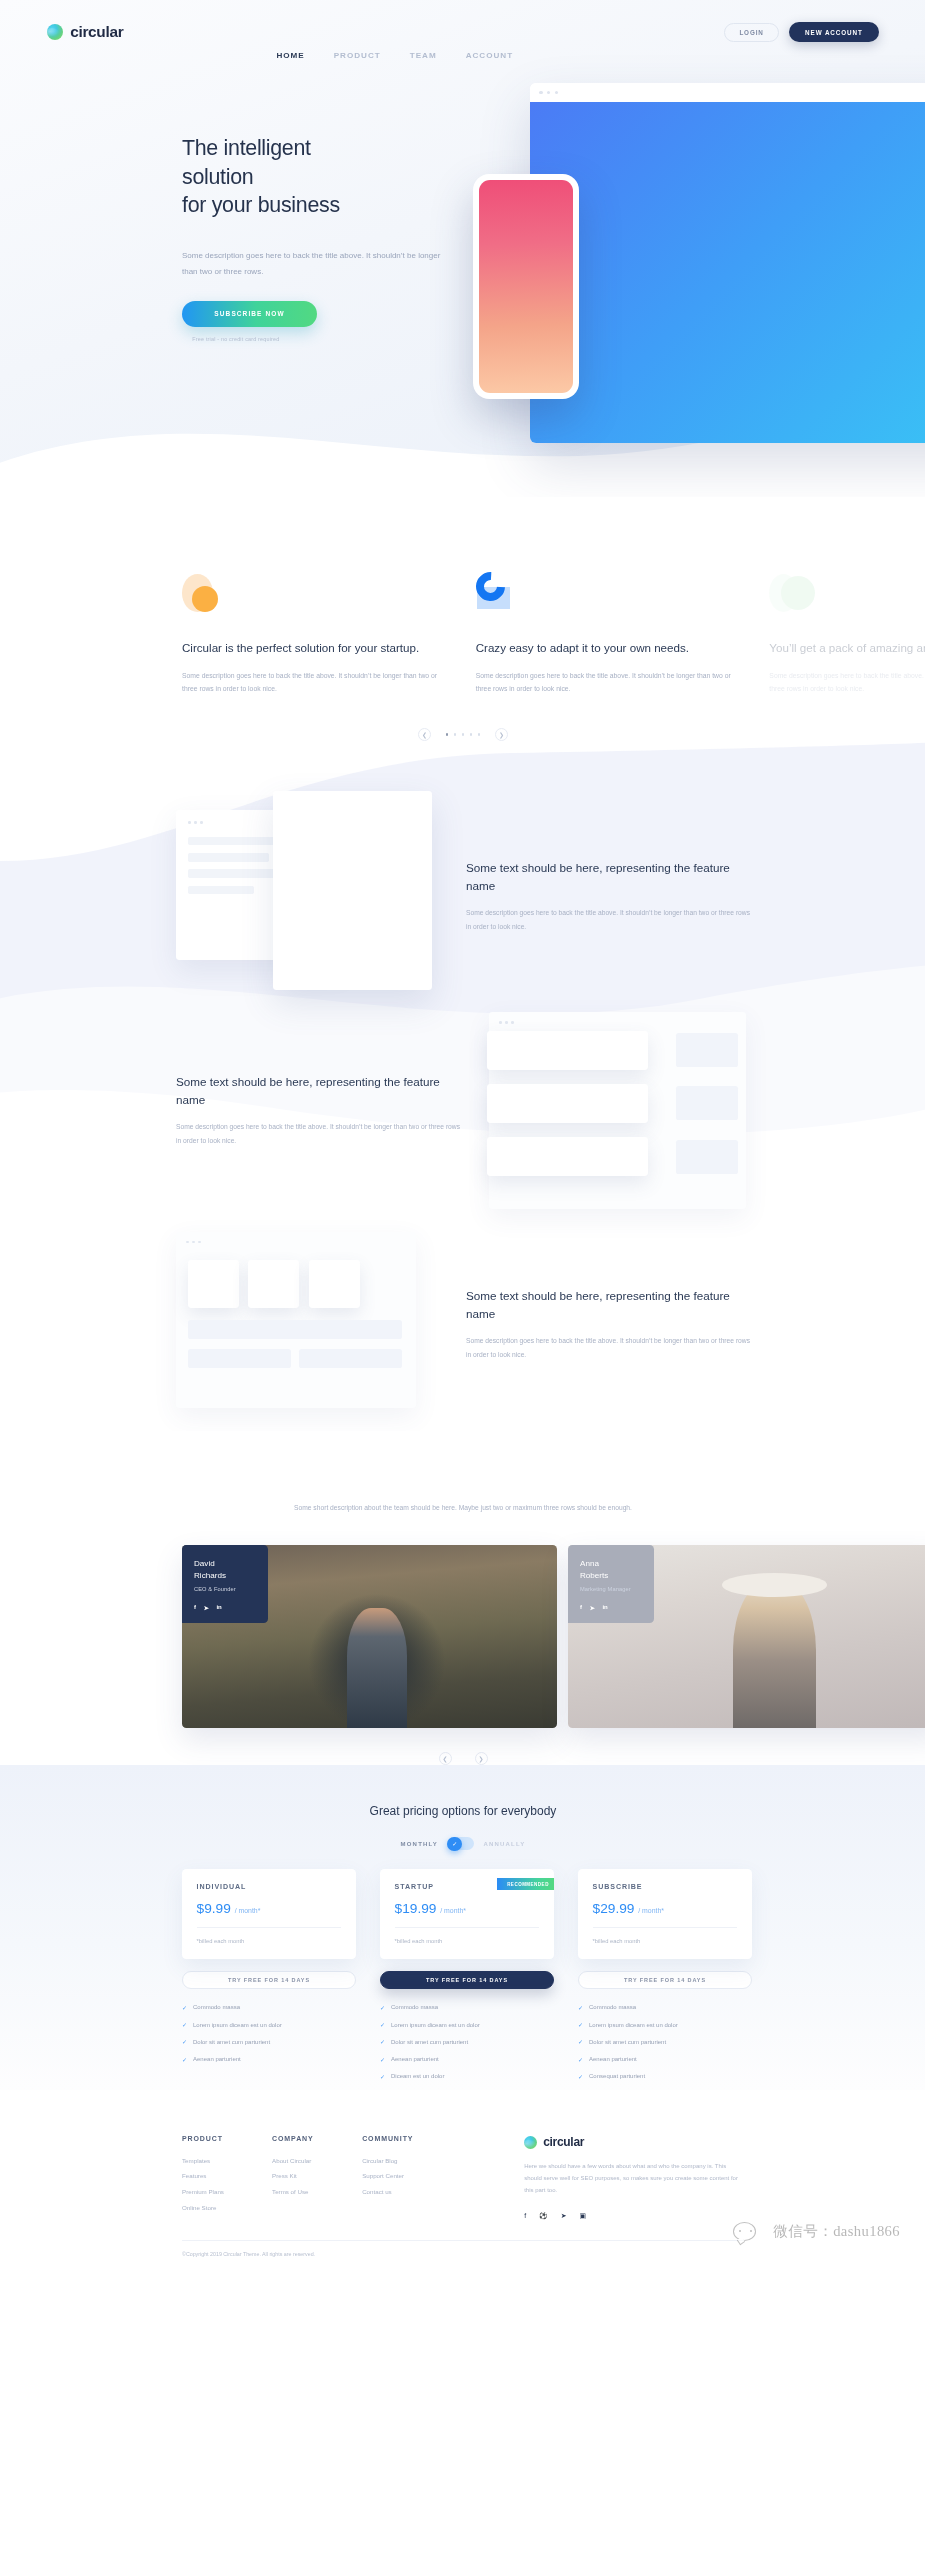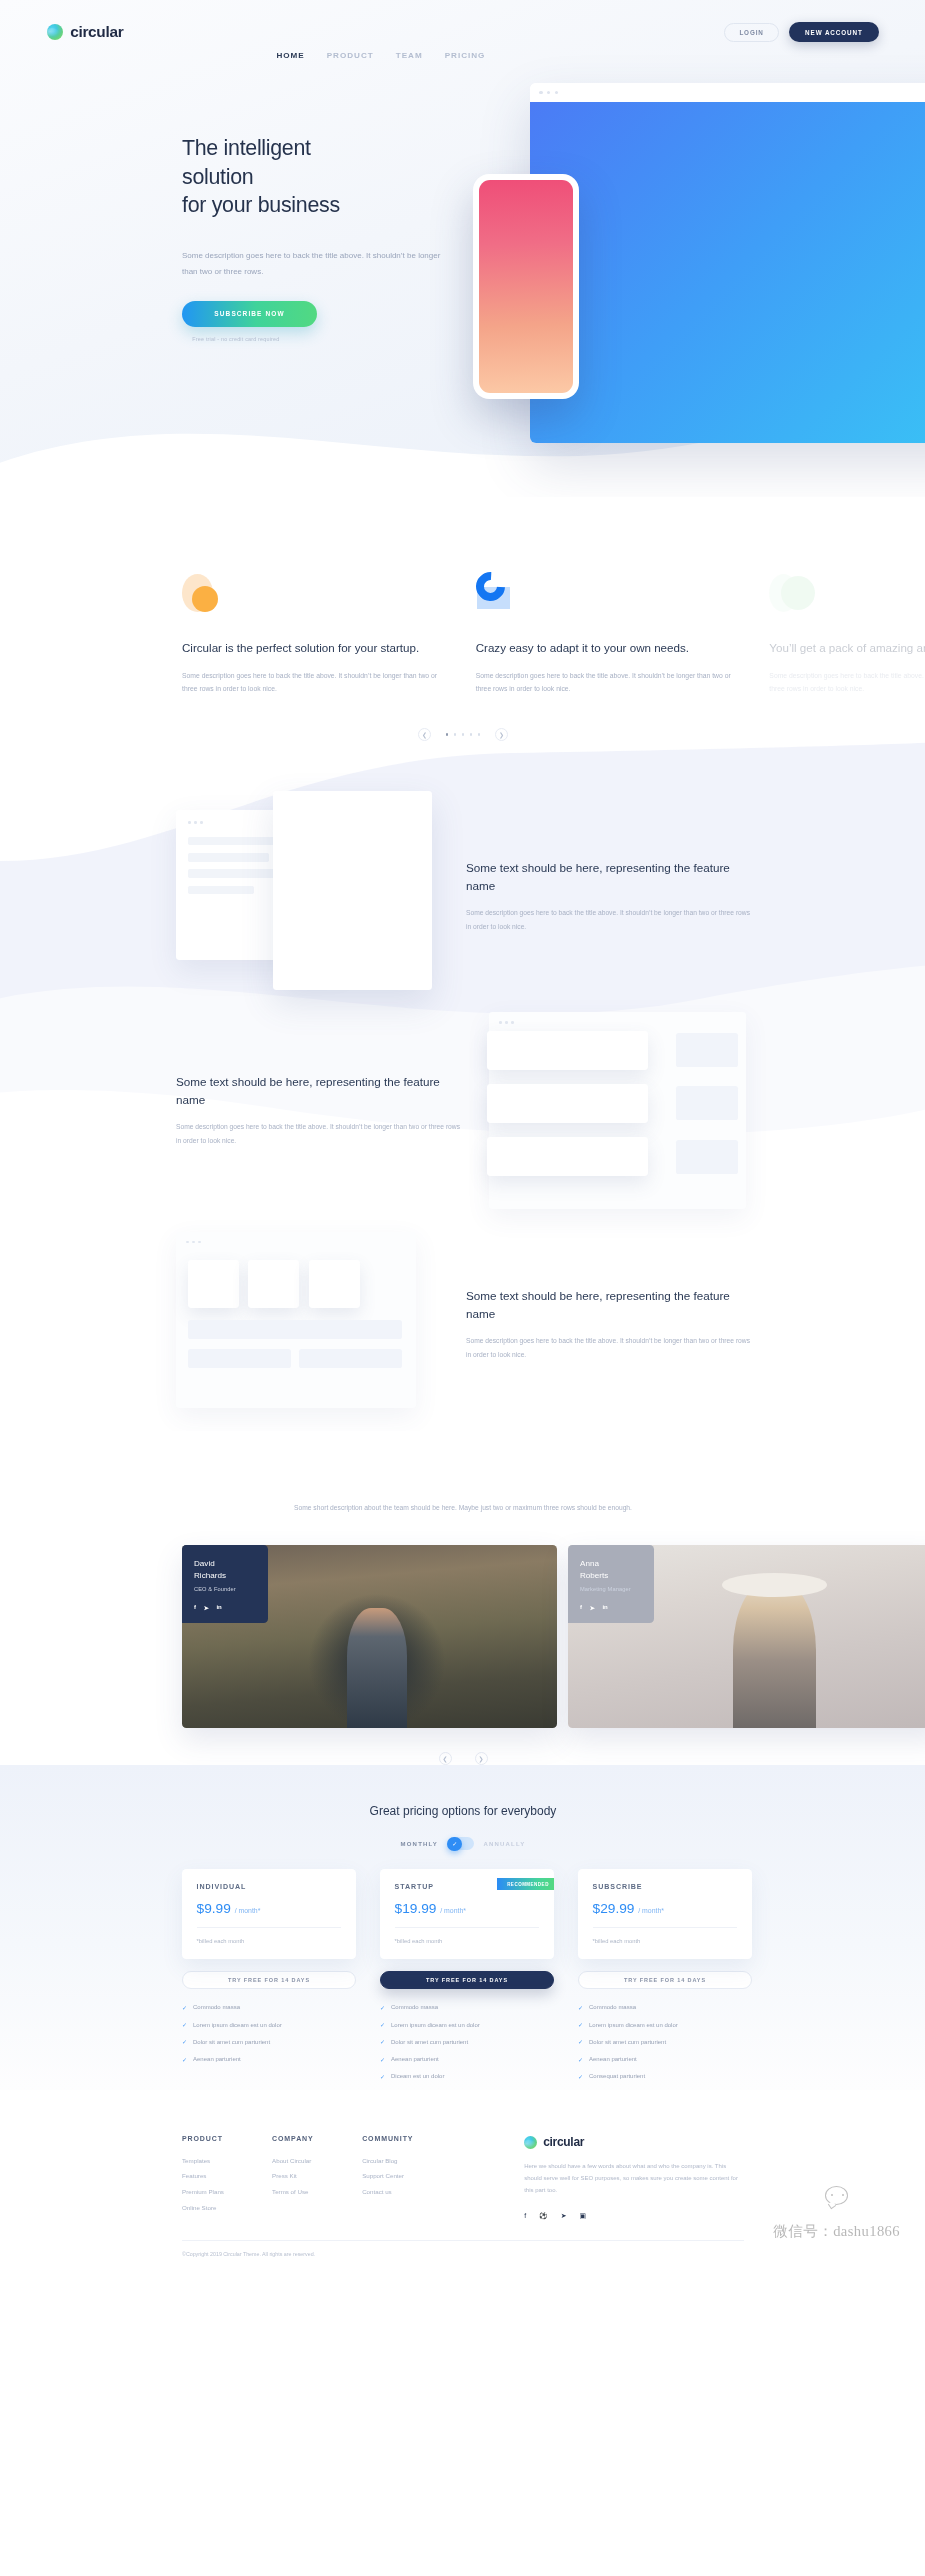--- a/index.html
+++ b/index.html
@@ -34,21 +34,21 @@
     background: radial-gradient(circle at 32% 30%, #57d6f0 0%, #41c9e2 28%, #5fd08a 62%, #8ddf63 100%);
     position:relative; overflow:hidden; flex:none;
   }
   .brand-logo:after{
     content:""; position:absolute; left:-3.4px; top:4.3px; width:15.4px; height:8.6px;
     border-radius:50%;
     background: radial-gradient(ellipse at 40% 40%, rgba(255,255,255,.38), rgba(255,255,255,0) 70%);
   }
   .brand-name { font-size:15.4px; font-weight:700; letter-spacing:-0.3px; color:#1f2a44; }
 
-  .nav { display:flex; gap:22px; margin-left:153px; align-items:center;margin-top:47px; }
+  .nav { display:flex; gap:29px; margin-left:153px; align-items:center;margin-top:47px; }
   .nav a {
     font-size:8.1px; letter-spacing:1px; text-decoration:none;
     color:#b3bdd0; font-weight:600;
   }
   .nav a.active { color:#2b3a55; }
 
   .top-actions { margin-left:auto; display:flex; align-items:center; gap:9.4px; }
   .btn-login {
     border:0.9px solid #e0e6f0; background:transparent; border-radius:34px;
     padding:0 14.6px; height:19px; display:flex; align-items:center;
@@ -284,21 +284,20 @@
   .fbrand-name { font-size:12px; font-weight:700; color:#1f2a44; letter-spacing:-0.3px; }
   .fabout { margin-top:10.3px; font-size:6px; line-height:2.05; color:#b0b8c9; }
   .fsocial { margin-top:15.4px; display:flex; gap:13px; color:#2b3a55; font-size:6.9px; }
   .footer-rule { margin:20.6px 182px 0; height:0.9px; background:#eef1f7; }
   .copy { padding:9.4px 182px 0; font-size:5.3px; color:#b6bece; }
 
   .wm {
     position:absolute; right:26px; bottom:15.4px; display:flex; align-items:center; gap:17px;
     color:#8c8c8c; font-size:14.6px; letter-spacing:0.4px; opacity:.62;
     font-family:"Liberation Serif", serif;
-    flex-direction:column;
   }
   .wm-bubble{ width:23px; height:19px; border:1.4px solid #9a9a9a; border-radius:50%; position:relative; }
   .wm-bubble:after{ content:""; position:absolute; left:3.4px; bottom:-3.4px; width:5.1px;height:5.1px;
     border-left:1.4px solid #9a9a9a; border-bottom:1.4px solid #9a9a9a; transform:rotate(-35deg); background:#fff;}
   .wm-eyes{ position:absolute; left:5.1px; top:6.9px; width:13px; display:flex; justify-content:space-between;}
   .wm-eyes i{ width:2.1px;height:2.1px;border-radius:50%;background:#9a9a9a; display:block;}
 </style>
 </head>
 <body>
 
@@ -311,21 +310,21 @@
 
     <div class="topbar">
       <div class="brand">
         <span class="brand-logo"></span>
         <span class="brand-name">circular</span>
       </div>
       <nav class="nav">
         <a href="#" class="active">HOME</a>
         <a href="#">PRODUCT</a>
         <a href="#">TEAM</a>
-        <a href="#">PRICING</a>
+        <a href="#">ACCOUNT</a>
       </nav>
       <div class="top-actions">
         <div class="btn-login">LOGIN</div>
         <div class="btn-account">NEW ACCOUNT</div>
       </div>
     </div>
 
     <div class="browser">
       <div class="browser-bar">
         <span class="dot"></span>

